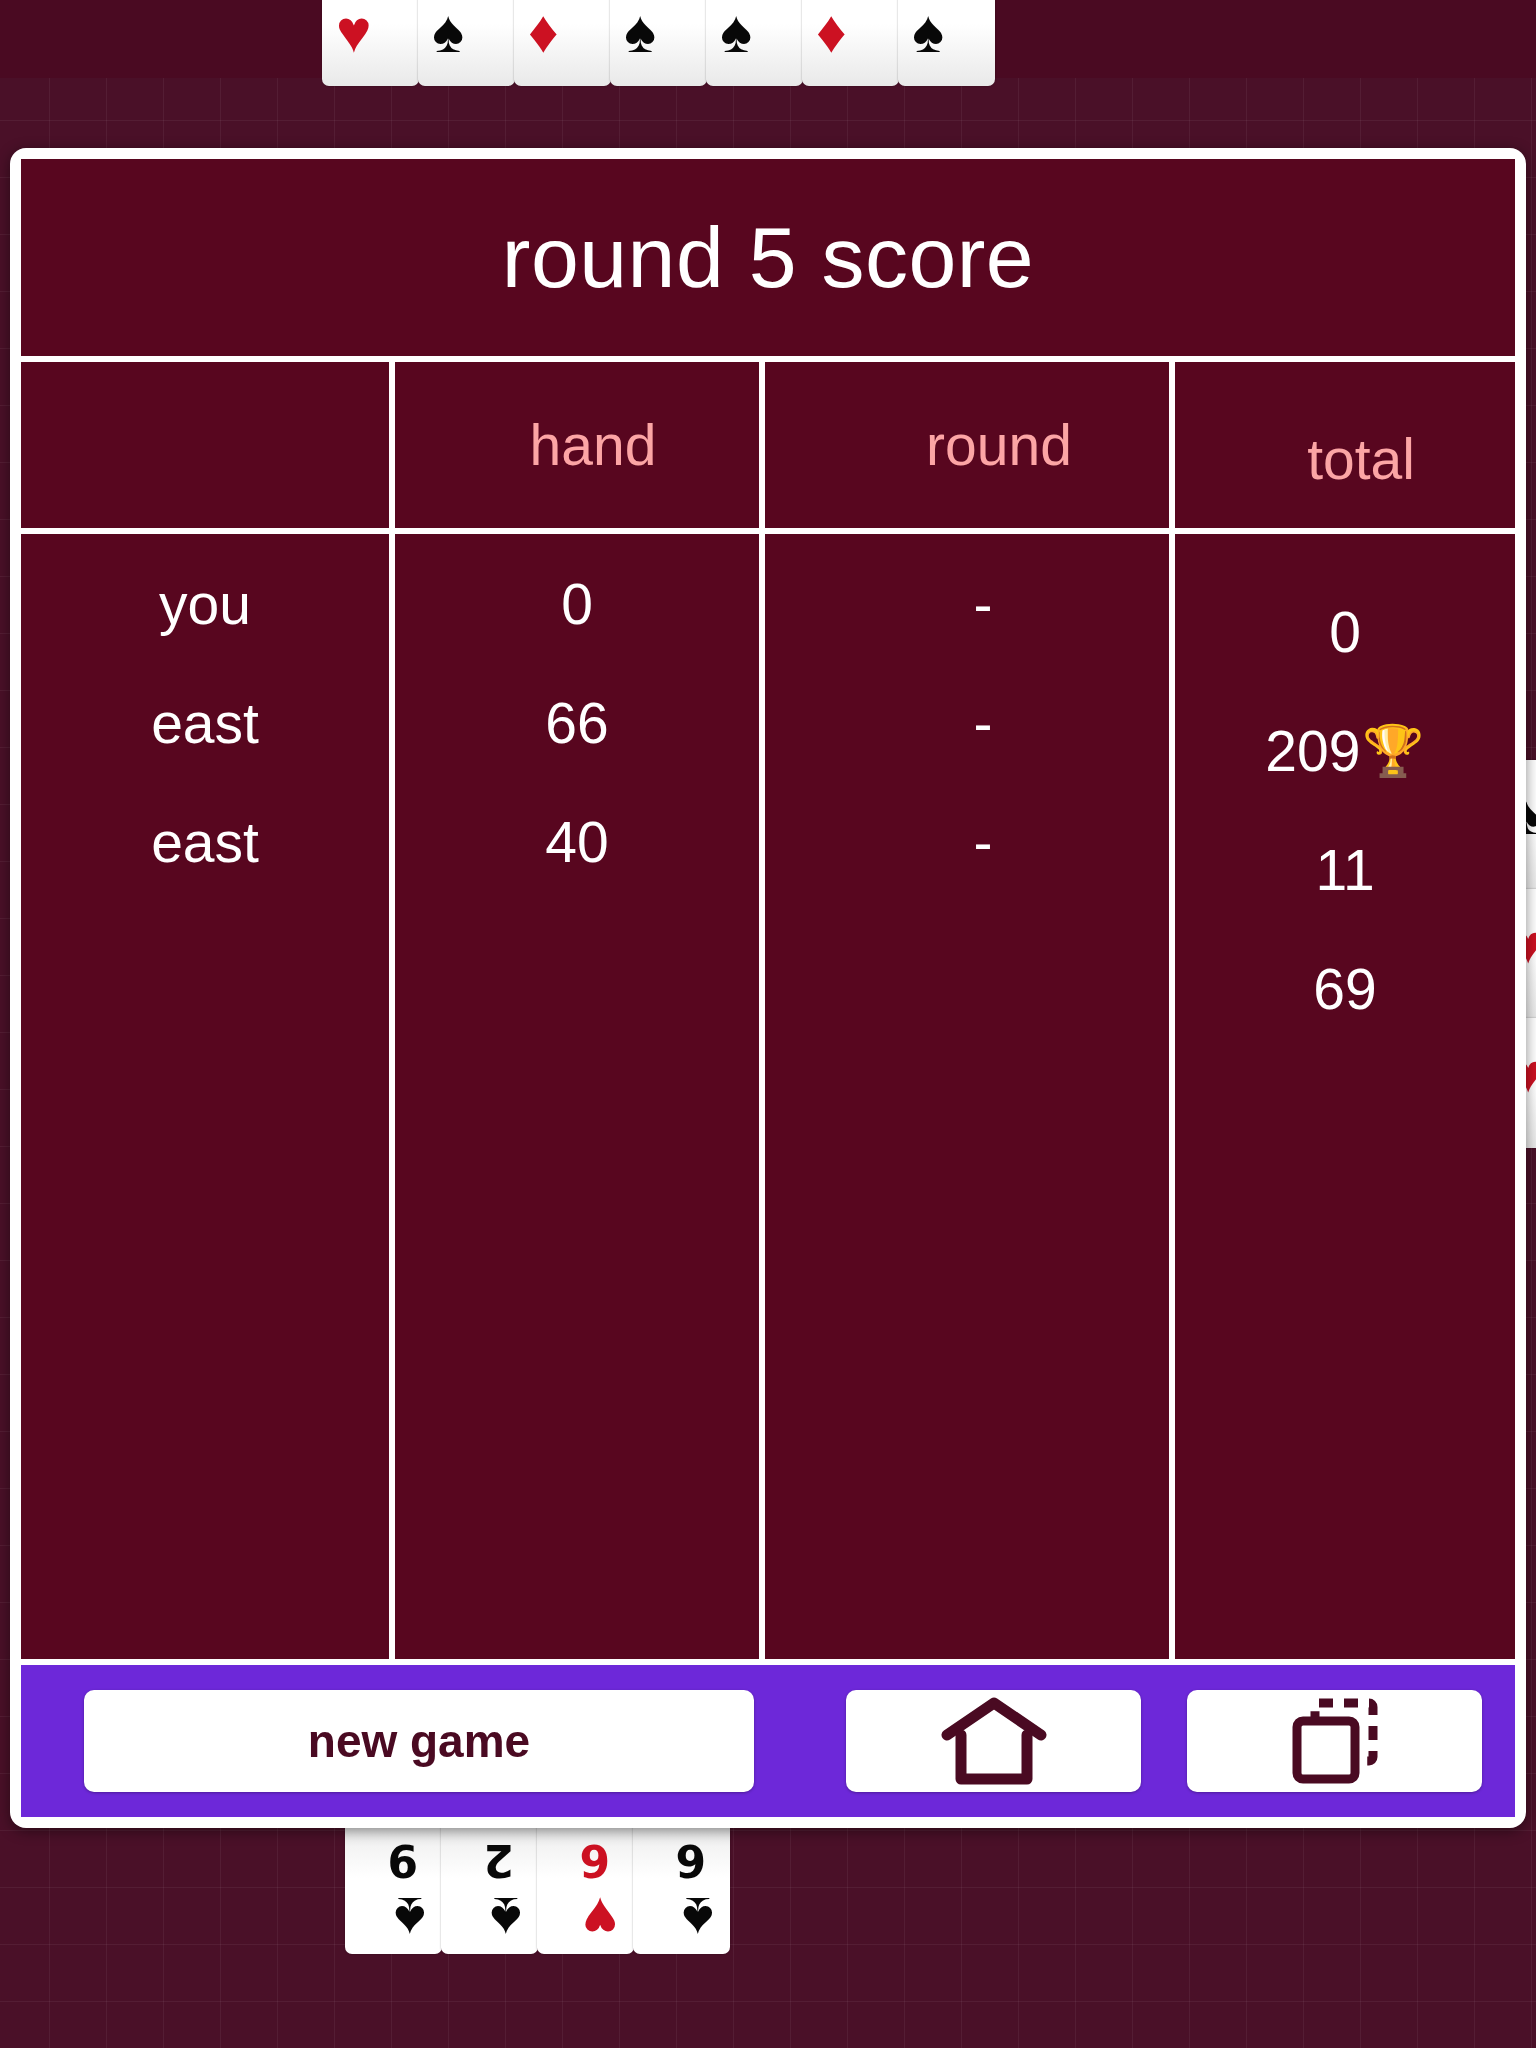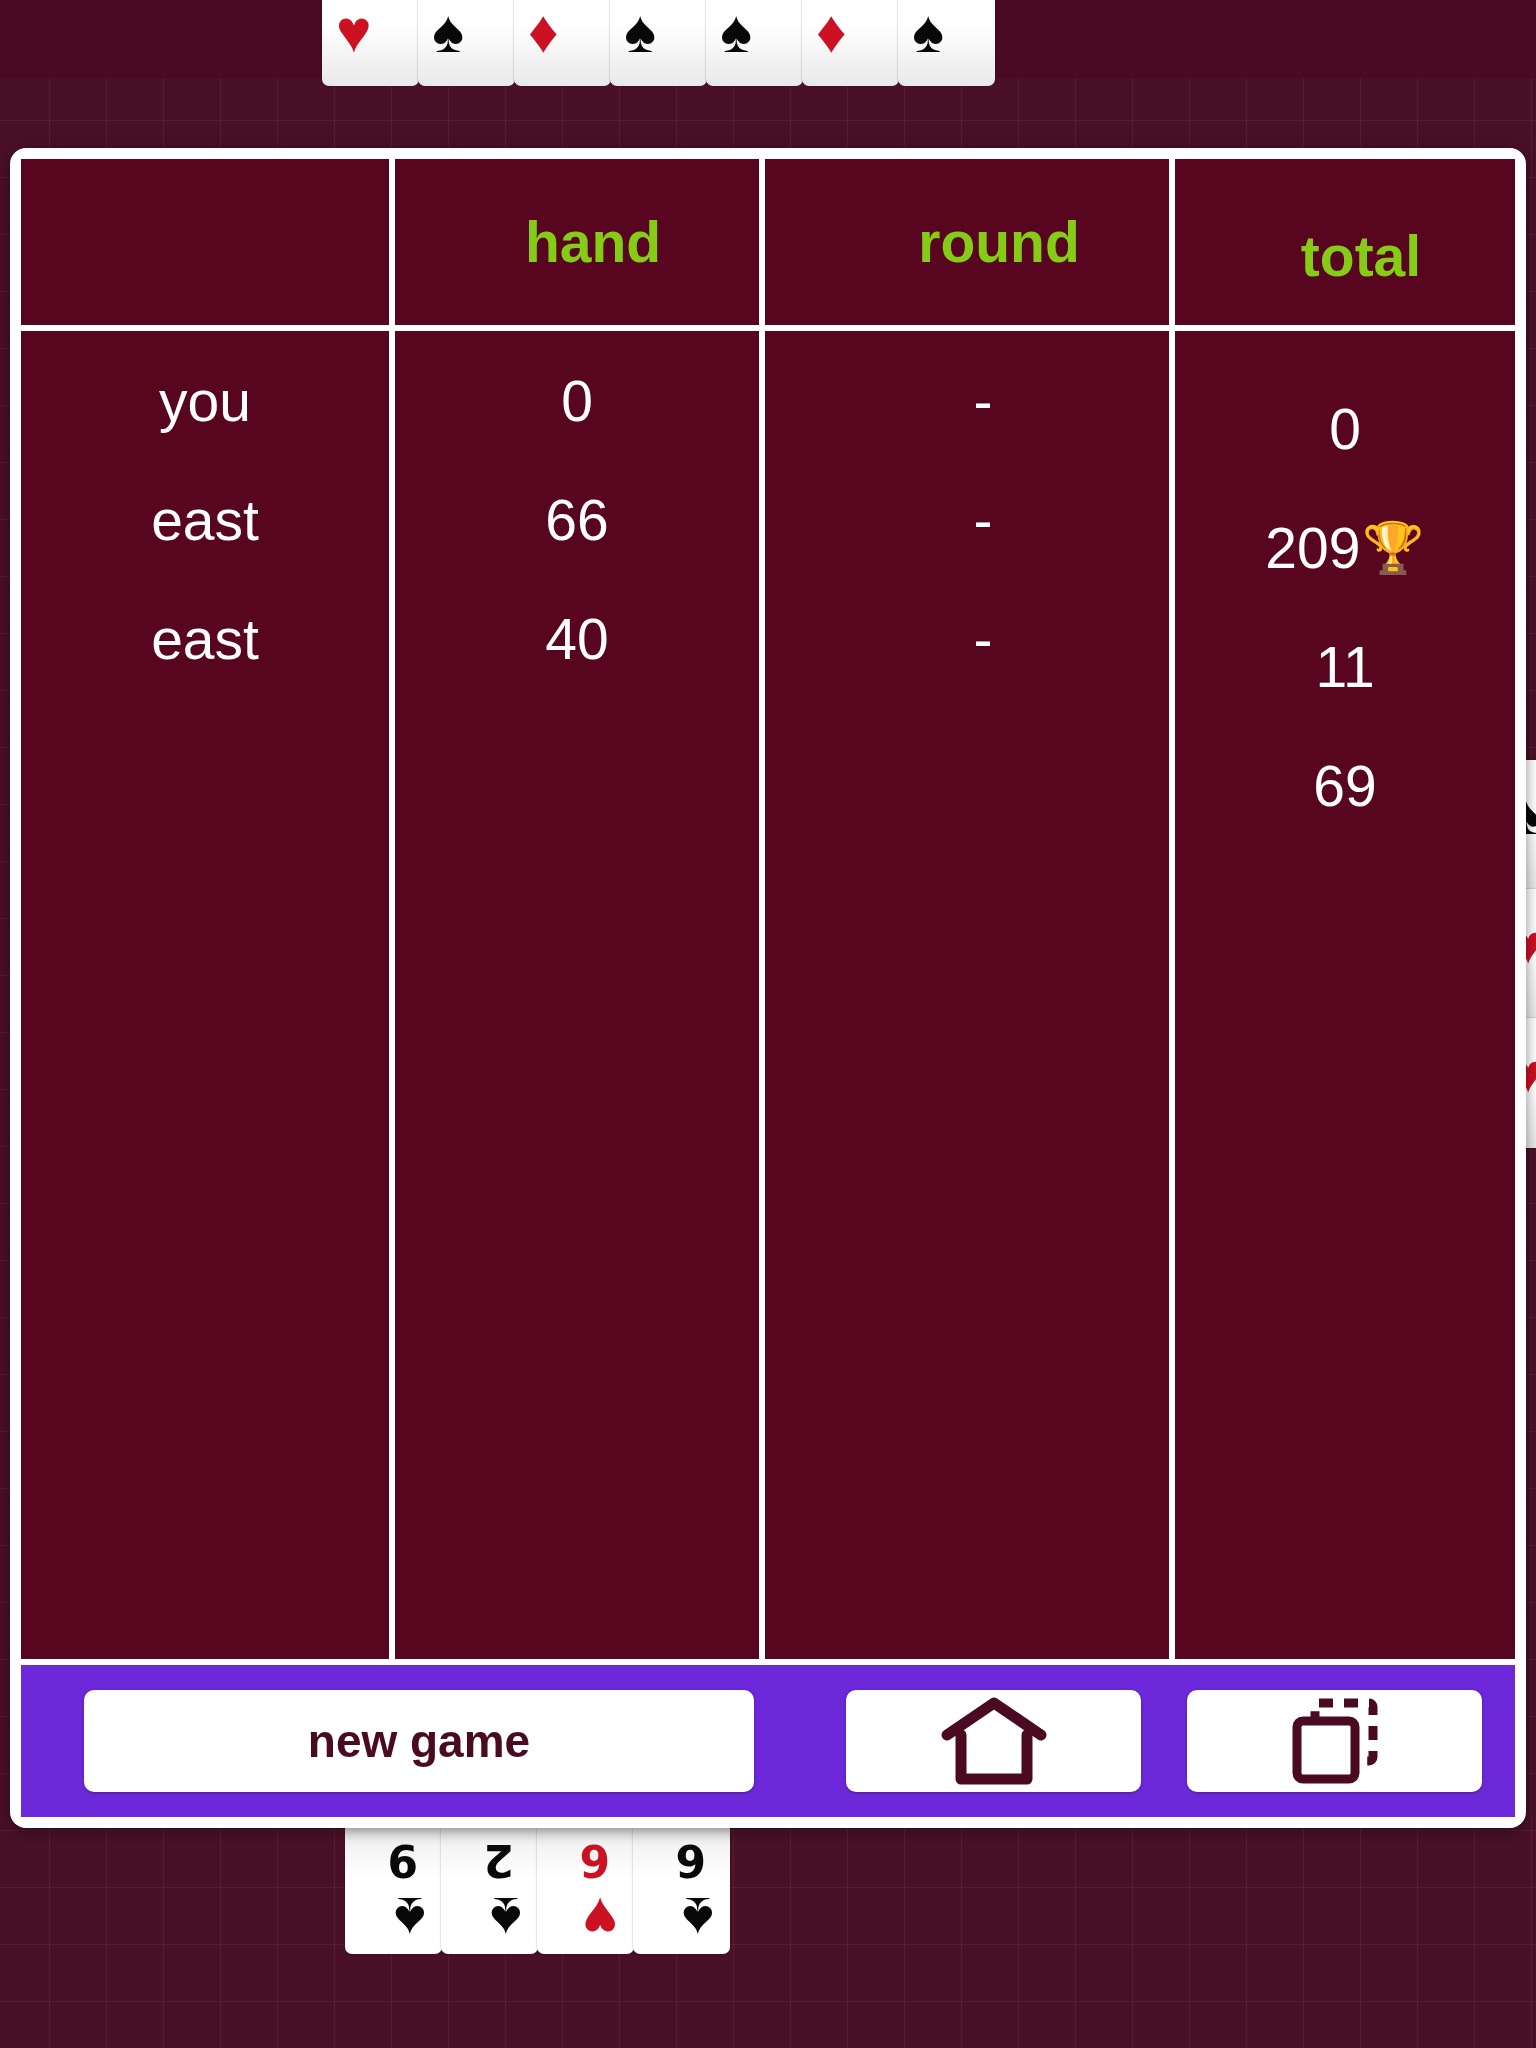--- a/index.html
+++ b/index.html
@@ -137,26 +137,26 @@
     flex-direction: column;
     background: #58061f;
     min-height: 0;
   }
 
   .trow {
     display: flex;
     width: 100%;
   }
   .tcell {
-    color: #84cc16;
+    color: #fca5a5;
     display: flex;
     align-items: center;
     justify-content: center;
     font-size: 57px;
-    font-weight: 700;
+    font-weight: 400;
     border-right: 6px solid #ffffff;
     padding-left: 32px;
   }
   .tcell:last-child { border-right: none; }
 
   .col-name  { flex: 0 0 374px; }
   .col-hand  { flex: 0 0 370px; }
   .col-round { flex: 0 0 378px; margin-left: 32px; }
   .col-total { flex: 1 1 auto; margin-top: 28px; }
 
@@ -286,20 +286,21 @@
     </div>
     <div class="pcard">
       <span class="pip blk">♠</span>
       <span class="rank blk">6</span>
     </div>
   </div>
 
 <div class="dialog">
   <div class="dialog-inner">
 
+    <div class="dlg-title">round 5 score</div>
 
     <div class="table-wrap">
 
       <div class="trow header-row">
         <div class="tcell col-name"></div>
         <div class="tcell col-hand">hand</div>
         <div class="tcell col-round">round</div>
         <div class="tcell col-total">total</div>
       </div>
 

